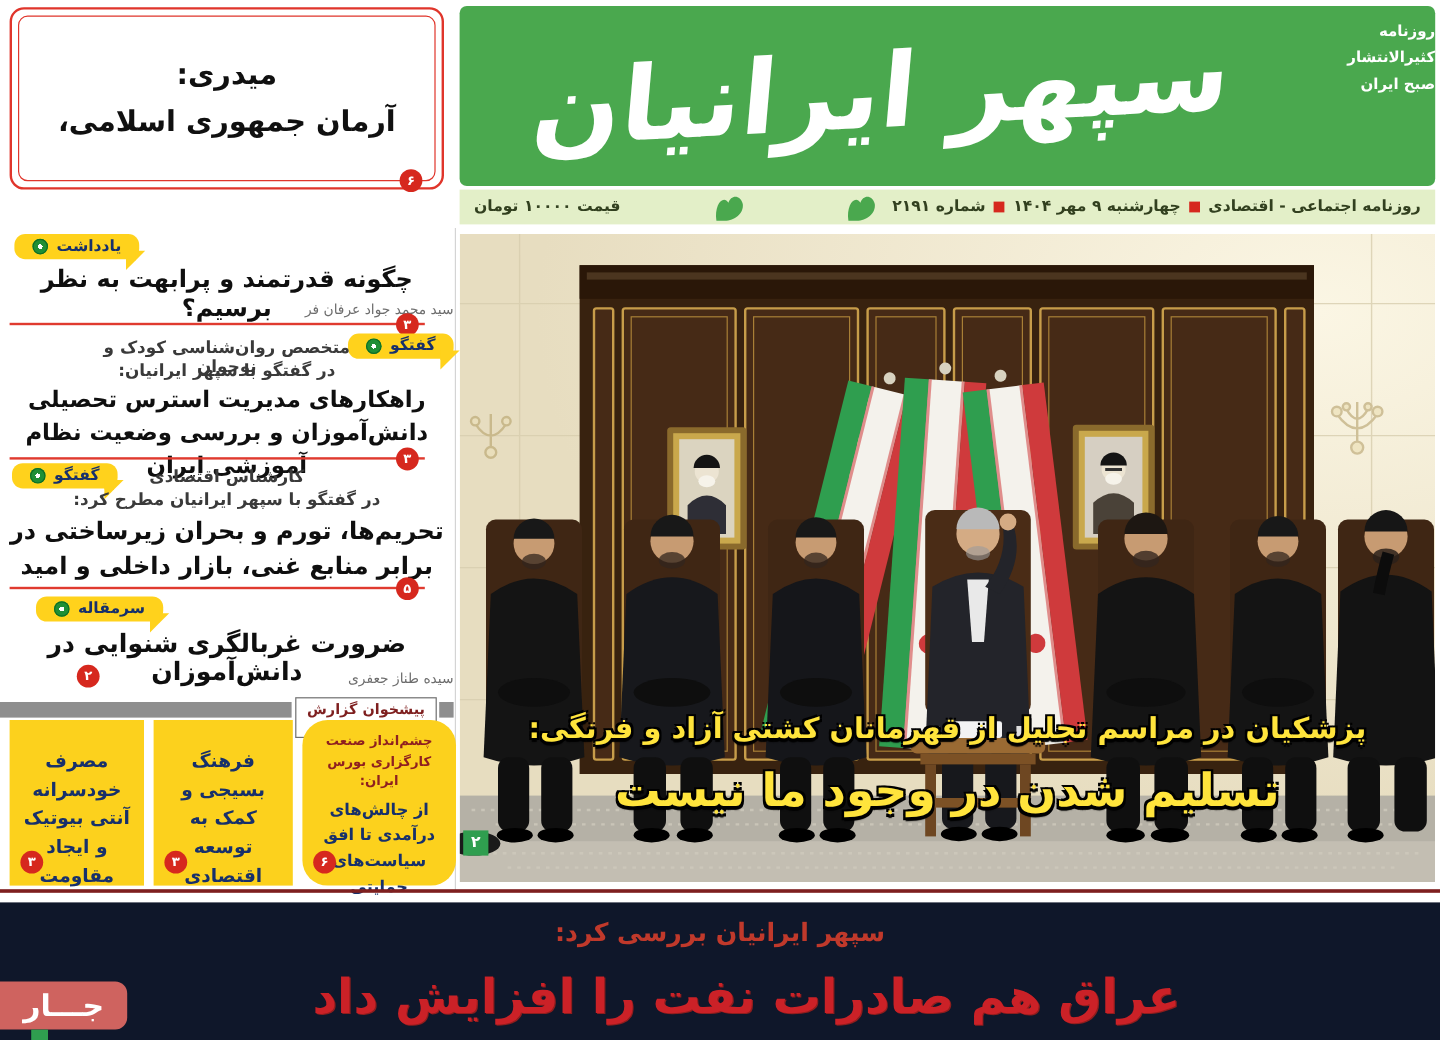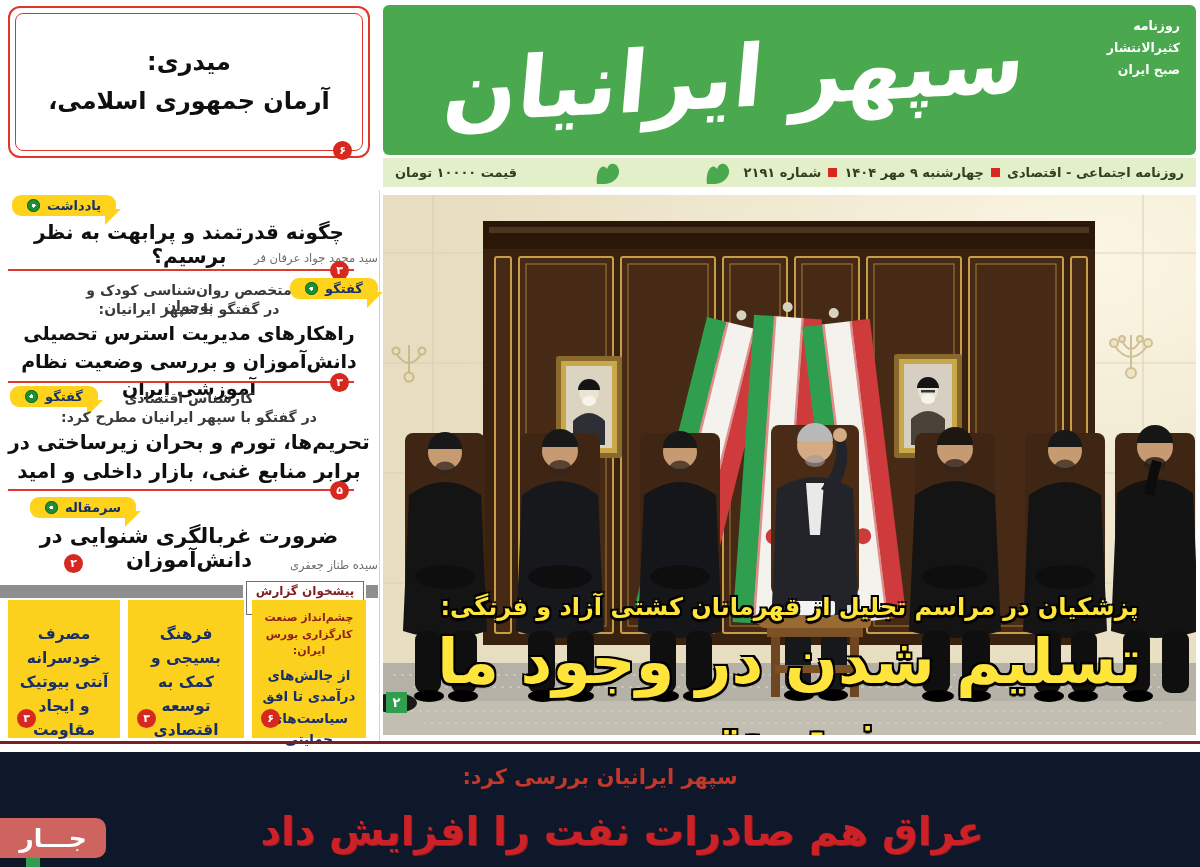--- a/index.html
+++ b/index.html
@@ -16,21 +16,21 @@
   .page-badge{display:flex;align-items:center;justify-content:center;width:19px;height:19px;
             border-radius:50%;background:#d6281e;color:#fff;font-size:11px;font-weight:bold;}
   .lead-badge{position:absolute;right:10px;bottom:-10px;}
 
   
   .masthead{position:absolute;left:383px;top:5px;width:813px;height:150px;
             background:#4aa84e;border-radius:6px;}
   .masthead-title{position:absolute;left:30px;right:140px;top:-6px;bottom:0;display:flex;
             align-items:center;justify-content:center;color:#fff;font-size:86px;font-weight:bold;
             transform:skewX(-8deg) rotate(-3deg);white-space:nowrap;}
-  .publisher{position:absolute;top:10px;right:16px;color:#fff;font-size:12.5px;
+  .publisher{position:absolute;top:10px;right:0;color:#fff;font-size:12.5px;
             text-align:right;line-height:1.75;font-weight:bold;}
 
   
   .info-bar{position:absolute;left:383px;top:158px;width:813px;height:29px;background:#e3efc8;
             display:flex;align-items:center;justify-content:space-between;padding:0 12px;
             font-size:13px;font-weight:bold;color:#32401f;}
   .info-right{display:flex;align-items:center;gap:7px;}
   .sep-square{width:9px;height:9px;background:#d6281e;display:inline-block;}
   .calligraphy-mark{position:absolute;top:2px;}
   .mark-a{left:210px;} .mark-b{left:320px;}
@@ -64,21 +64,21 @@
   .ybox-head-sm{color:#17306b;font-weight:bold;font-size:13.5px;line-height:1.6;}
   .ybox-badge{position:absolute;left:9px;bottom:10px;}
 
   
   .photo{position:absolute;left:383px;top:195px;width:813px;height:540px;overflow:hidden;}
   .photo svg{display:block;}
   .caption{position:absolute;left:0;right:0;text-align:center;font-weight:bold;
        color:#ffe43c;
        text-shadow:-2px -2px 0 #000,2px -2px 0 #000,-2px 2px 0 #000,2px 2px 0 #000,0 3px 1px #000;}
   .caption-kicker{top:398px;font-size:24px;}
-  .caption-head{top:430px;font-size:62px;}
+  .caption-head{top:442px;font-size:38px;}
   .photo-badge{position:absolute;left:3px;top:497px;width:21px;height:21px;background:#2f9e4f;
        color:#fff;font-size:13px;font-weight:bold;display:flex;align-items:center;justify-content:center;}
 
   
   .section-rule{position:absolute;left:0;top:741px;width:1200px;height:3px;background:#7e1f1f;}
   .bottom{position:absolute;left:0;top:752px;width:1200px;height:115px;background:#0f172a;}
   .bottom-kicker{position:absolute;left:0;right:0;top:13px;text-align:center;color:#c0392b;
        font-size:21px;font-weight:bold;}
   .bottom-head{position:absolute;left:0;right:0;top:56px;text-align:center;color:#cb2127;
        font-size:40px;font-weight:bold;text-shadow:1px 1px 0 #8f1d1d;padding-left:44px;}
@@ -163,21 +163,21 @@
       <span class="flower-icon"></span>
     </div>
     <div class="headline" style="top:332px;font-size:21px;">ضرورت غربالگری شنوایی در دانش‌آموزان</div>
     <div class="byline" style="top:366px;">سیده طناز جعفری</div>
     <div class="page-badge rule-badge" style="top:362px;left:64px;">۲</div>
 
     <div class="rail-bar" style="left:0;top:393px;width:243px;"></div>
     <div class="rail-bar" style="left:366px;top:393px;width:12px;"></div>
     <div class="rail-label" style="left:246px;top:389px;width:118px;">پیشخوان گزارش اختصاصی</div>
 
-    <div class="ybox" style="left:252px;width:114px;">
+    <div class="ybox" style="left:252px;width:128px;border-radius:21px;">
       <div class="ybox-kicker">چشم‌انداز صنعت کارگزاری بورس ایران:</div>
       <div class="ybox-head-sm">از چالش‌های درآمدی تا افق سیاست‌های حمایتی</div>
       <div class="page-badge ybox-badge">۶</div>
     </div>
     <div class="ybox" style="left:128px;width:116px;padding-top:22px;">
       <div class="ybox-head">فرهنگ بسیجی و کمک به توسعه اقتصادی</div>
       <div class="page-badge ybox-badge">۳</div>
     </div>
     <div class="ybox" style="left:8px;width:112px;padding-top:22px;">
       <div class="ybox-head">مصرف خودسرانه آنتی بیوتیک و ایجاد مقاومت</div>

